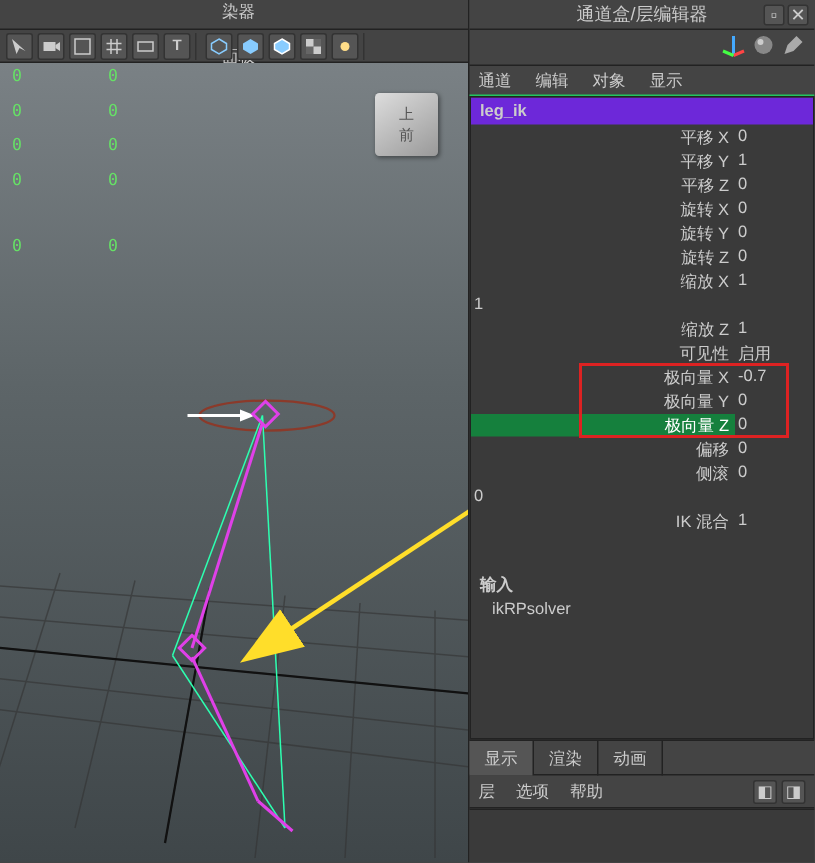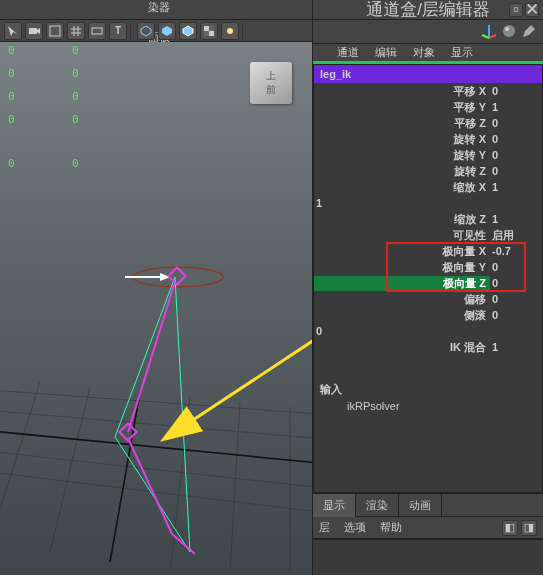--- a/index.html
+++ b/index.html
@@ -8,34 +8,34 @@
 .left-menu { height: 20px; display: flex; align-items: center; gap: 15px; padding-left: 6px; border-bottom: 1px solid #222; background: #444; flex-direction: column; }
 .left-toolbar { height: 22px; padding: 2px 4px; border-bottom: 1px solid #222; display: flex; gap: 3px; align-items: center; background: #444; }
 .tbtn { width: 18px; height: 18px; background: #555; border: 1px solid #333; border-radius: 2px; display: inline-flex; align-items: center; justify-content: center; }
 .tbtn svg { width: 14px; height: 14px; }
 .tdiv { width: 4px; height: 18px; border-left: 1px solid #333; }
 .viewport { position: absolute; top: 42px; left: 0; right: 0; bottom: 0; background: linear-gradient(180deg, #7a8185 0%, #5d6568 40%, #3f4649 100%); overflow: hidden; }
 .vp-num { position: absolute; color: #66e066; font-size: 11px; font-family: monospace; }
 .view-cube { position: absolute; top: 20px; right: 20px; width: 42px; height: 42px; background: linear-gradient(145deg, #ddd, #999); border-radius: 3px; display: flex; flex-direction: column; align-items: center; justify-content: center; font-size: 10px; color: #555; box-shadow: 1px 1px 3px rgba(0,0,0,.4); }
 .svg-scene { position: absolute; inset: 0; width: 100%; height: 100%; }
 .right-panel { position: absolute; right: 0; top: 0; width: 231px; height: 575px; background: #444; border-left: 1px solid #222; }
-.rp-title { height: 20px; display: flex; align-items: center; justify-content: center; font-size: 17px; border-bottom: 1px solid #222; position: relative; background: #444; }
+.rp-title { height: 20px; display: flex; align-items: center; justify-content: center; font-size: 12px; border-bottom: 1px solid #222; position: relative; background: #444; }
 .rp-title-icons { position: absolute; right: 4px; display: flex; gap: 2px; }
 .rp-icons { height: 24px; display: flex; align-items: center; justify-content: flex-end; gap: 4px; padding: 0 6px; border-bottom: 1px solid #222; }
-.rp-tabs { height: 20px; display: flex; align-items: center; gap: 16px; padding-left: 24px; border-bottom: 3px solid #22c55e; }
+.rp-tabs { height: 20px; display: flex; align-items: center; gap: 16px; padding-left: 6px; border-bottom: 1px solid #22c55e; }
 .rp-body { position: absolute; top: 64px; bottom: 82px; left: 0; right: 0; background: #3a3a3a; border: 1px solid #222; overflow: hidden; }
 .obj-name { padding: 3px 6px; font-weight: bold; background: #6d28d9; }
-.attr-region { position: relative; font-weight: bold; }
+.attr-region { position: relative; }
 .attr-row { display: flex; height: 16px; align-items: center; }
 .attr-label { flex: 1; text-align: right; padding-right: 4px; color: #ccc; }
 .attr-val { width: 52px; padding-left: 2px; background: #3a3a3a; color: #ccc; }
 .attr-row.selected .attr-label { background: #15803d; color: #fff; }
 .redbox { position: absolute; border: 2px solid #d22; pointer-events: none; }
 .section-label { padding: 3px 6px; font-weight: bold; margin-top: 24px; }
-.indent { padding-left: 14px; color: #ccc; margin-left: 19px; }
+.indent { padding-left: 14px; color: #ccc; }
 .rp-tabs2 { position: absolute; bottom: 58px; left: 0; right: 0; height: 24px; display: flex; align-items: center; border-top: 1px solid #222; border-bottom: 1px solid #222; }
 .tab2 { padding: 4px 10px; border-right: 1px solid #222; }
 .tab2.active { background: #555; }
 .rp-bottom-menu { position: absolute; bottom: 36px; left: 0; right: 0; height: 22px; display: flex; align-items: center; gap: 14px; padding-left: 6px; border-bottom: 1px solid #222; }
 .rp-bottom-strip { position: absolute; bottom: 0; left: 0; right: 0; height: 36px; background: #3a3a3a; border-top: 1px solid #222; }
 </style>
 </head>
 <body>
 
 <div class="left-panel">

